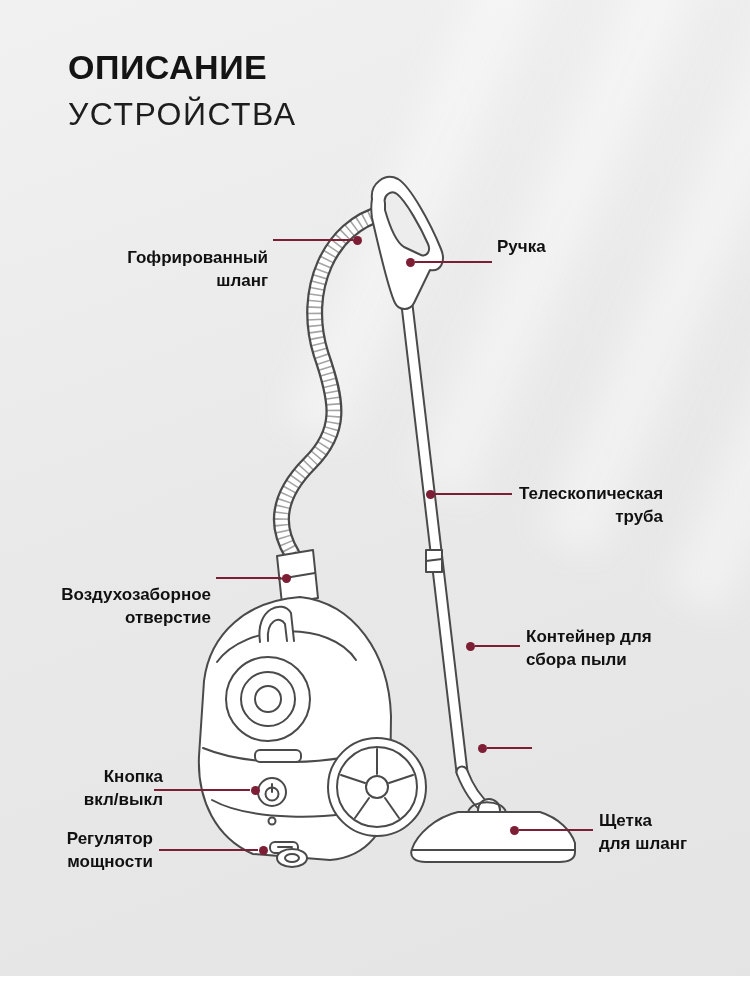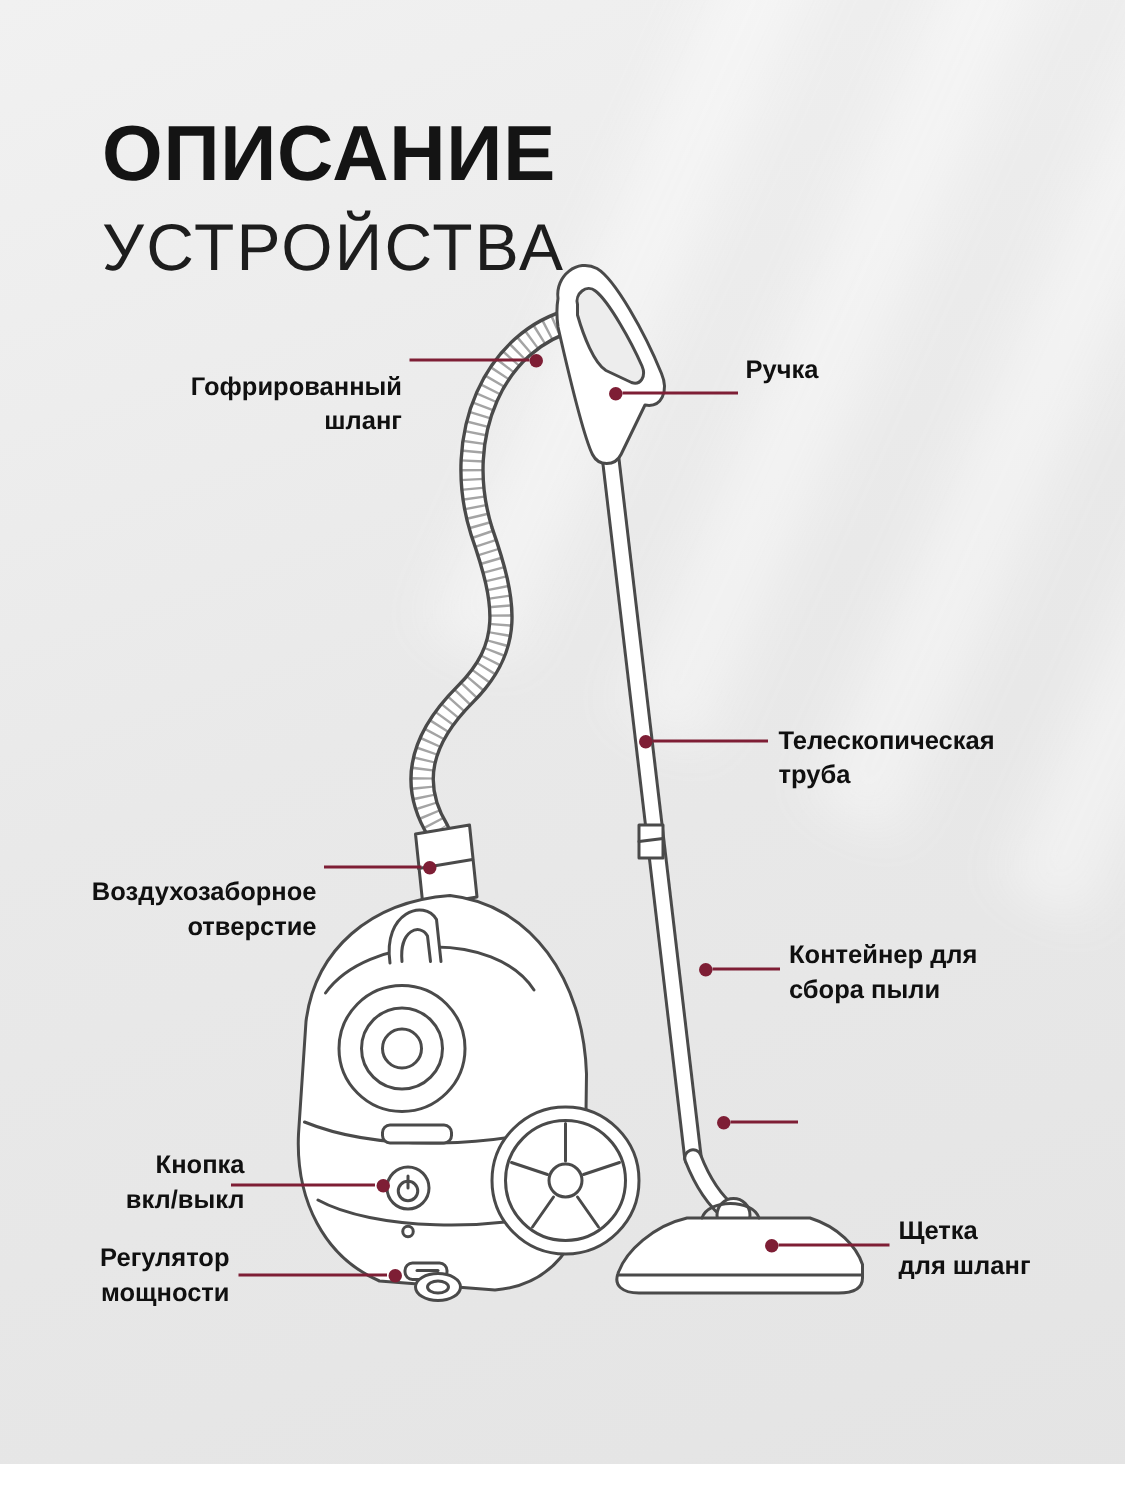--- a/index.html
+++ b/index.html
@@ -11,42 +11,42 @@
 
   .streaks { position:absolute; right:-160px; top:-180px; width:560px; height:720px;
              transform:rotate(24deg);
              background:repeating-linear-gradient(90deg,
                rgba(255,255,255,0) 0px, rgba(255,255,255,0) 45px,
                rgba(255,255,255,.55) 80px, rgba(255,255,255,.55) 100px,
                rgba(255,255,255,0) 140px);
              filter:blur(16px); opacity:.8; }
 
   .title { position:absolute; left:68px; top:50px; color:#141414; }
-  .title h1 { font-size:52px; font-weight:800; letter-spacing:.5px; line-height:1.05;margin-top:26px; }
-  .title h2 { font-size:44px; font-weight:400; letter-spacing:1.5px; margin-top:10px; color:#1d1d1d;text-align:right; }
+  .title h1 { font-size:34px; font-weight:800; letter-spacing:.5px; line-height:1.05; }
+  .title h2 { font-size:32px; font-weight:400; letter-spacing:1.5px; margin-top:10px; color:#1d1d1d;text-align:right; }
 
   .vacuum { position:absolute; left:0; top:0; }
 
   .co-label { position:absolute; font-size:17px; font-weight:700; line-height:1.34;
               color:var(--text,#101010); white-space:pre-line; }
   .co-label.right { text-align:right; }
   .co-line { position:absolute; height:2px; background:var(--accent,#7e1e35); }
   .co-dot  { position:absolute; width:9px; height:9px; margin:-4px 0 0 -4px;
              border-radius:50%; background:var(--accent,#7e1e35); }
 
   
   .lbl-hose      { right:482px; top:215px;margin-top:32px; }
   .line-hose     { left:273px;  top:239px; width:80px; }
   .dot-hose      { left:357px;  top:240px; }
 
   .lbl-handle    { left:497px;  top:236px; }
   .line-handle   { left:415px;  top:261px; width:77px; }
   .dot-handle    { left:410px;  top:262px; }
 
-  .lbl-tube      { left:519px;  top:483px; }
+  .lbl-tube      { left:519px;  top:483px;text-align:right; }
   .line-tube     { left:435px;  top:493px; width:77px; }
   .dot-tube      { left:430px;  top:494px; }
 
   .lbl-air       { right:539px; top:584px; }
   .line-air      { left:216px;  top:577px; width:65px; }
   .dot-air       { left:286px;  top:578px; }
 
   .lbl-container { left:526px;  top:626px; }
   .line-container{ left:475px;  top:645px; width:45px; }
   .dot-container { left:470px;  top:646px; }

